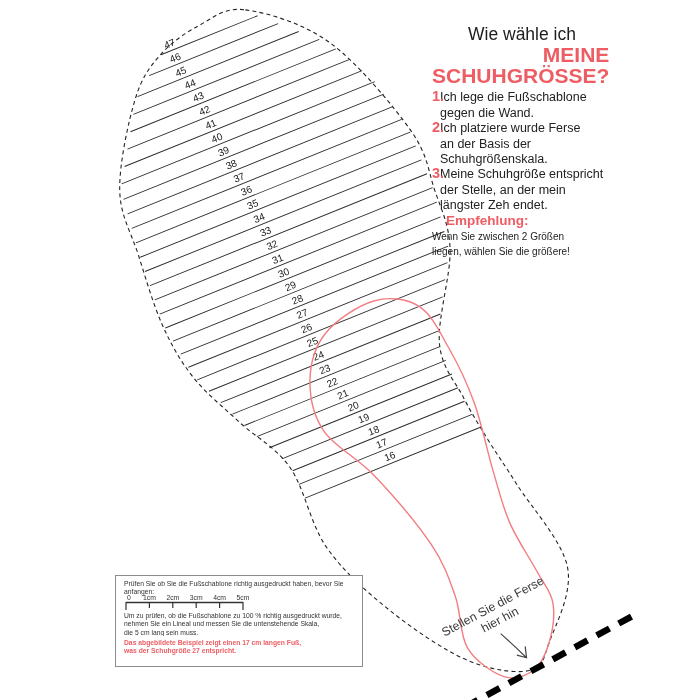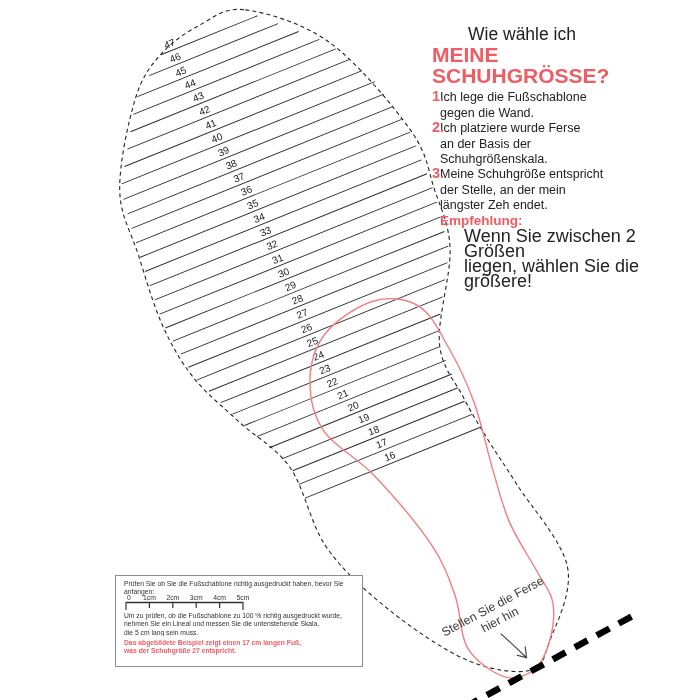--- a/index.html
+++ b/index.html
@@ -3,27 +3,27 @@
 <meta charset="utf-8">
 <style>
   html,body{margin:0;padding:0;background:#fff;width:700px;height:700px;overflow:hidden;
     font-family:"Liberation Sans", sans-serif;color:#1d1d1d;}
   .stage{position:relative;width:700px;height:700px;background:#ffffff;}
   svg.tpl{position:absolute;left:0;top:0;}
 
   
   .panel{position:absolute;left:432px;top:24px;width:245px;}
   .intro{position:absolute;left:0;top:0;font-size:17.5px;color:#1d1d1d;margin-left:36px;}
-  .title{position:absolute;left:0;top:20px;font-size:21px;font-weight:bold;line-height:21px;color:#ee5d63;}
+  .title{position:absolute;left:0;top:20px;font-size:21px;font-weight:bold;line-height:21px;color:#ee5d63;text-align:right;}
   .step{position:absolute;left:0;width:245px;}
   .s1{top:66px}.s2{top:97px}.s3{top:143px}
   .num{position:absolute;left:0;top:-2px;font-size:14.5px;font-weight:bold;color:#ee5d63;}
   .lines{margin-left:8px;font-size:12.5px;line-height:15.5px;white-space:pre-line;color:#222;}
-  .tiplabel{position:absolute;left:8px;top:189px;font-size:13.5px;font-weight:bold;color:#ee5d63;}
-  .tiptext{position:absolute;left:0;top:205px;font-size:18px;line-height:15px;white-space:pre-line;color:#222;margin-left:32px;}
+  .tiplabel{position:absolute;left:14px;top:189px;font-size:13.5px;font-weight:bold;color:#ee5d63;}
+  .tiptext{position:absolute;left:0;top:205px;font-size:10px;line-height:15px;white-space:pre-line;color:#222;}
 
   
   .check{position:absolute;left:115px;top:575px;width:246px;height:90px;border:1px solid #8c8c8c;background:#fff;}
   .tinywrap{position:absolute;overflow:visible;}
   .tiny{font-size:9px;line-height:11px;transform:scale(0.75);transform-origin:0 0;
         white-space:pre-line;width:312px;color:#333;}
   .headpos{left:8px;top:4px;}
   .bodypos{left:8px;top:36px;}
   .expos{left:8px;top:63px;}
   .ex{color:#ee5d63;font-weight:bold;}

